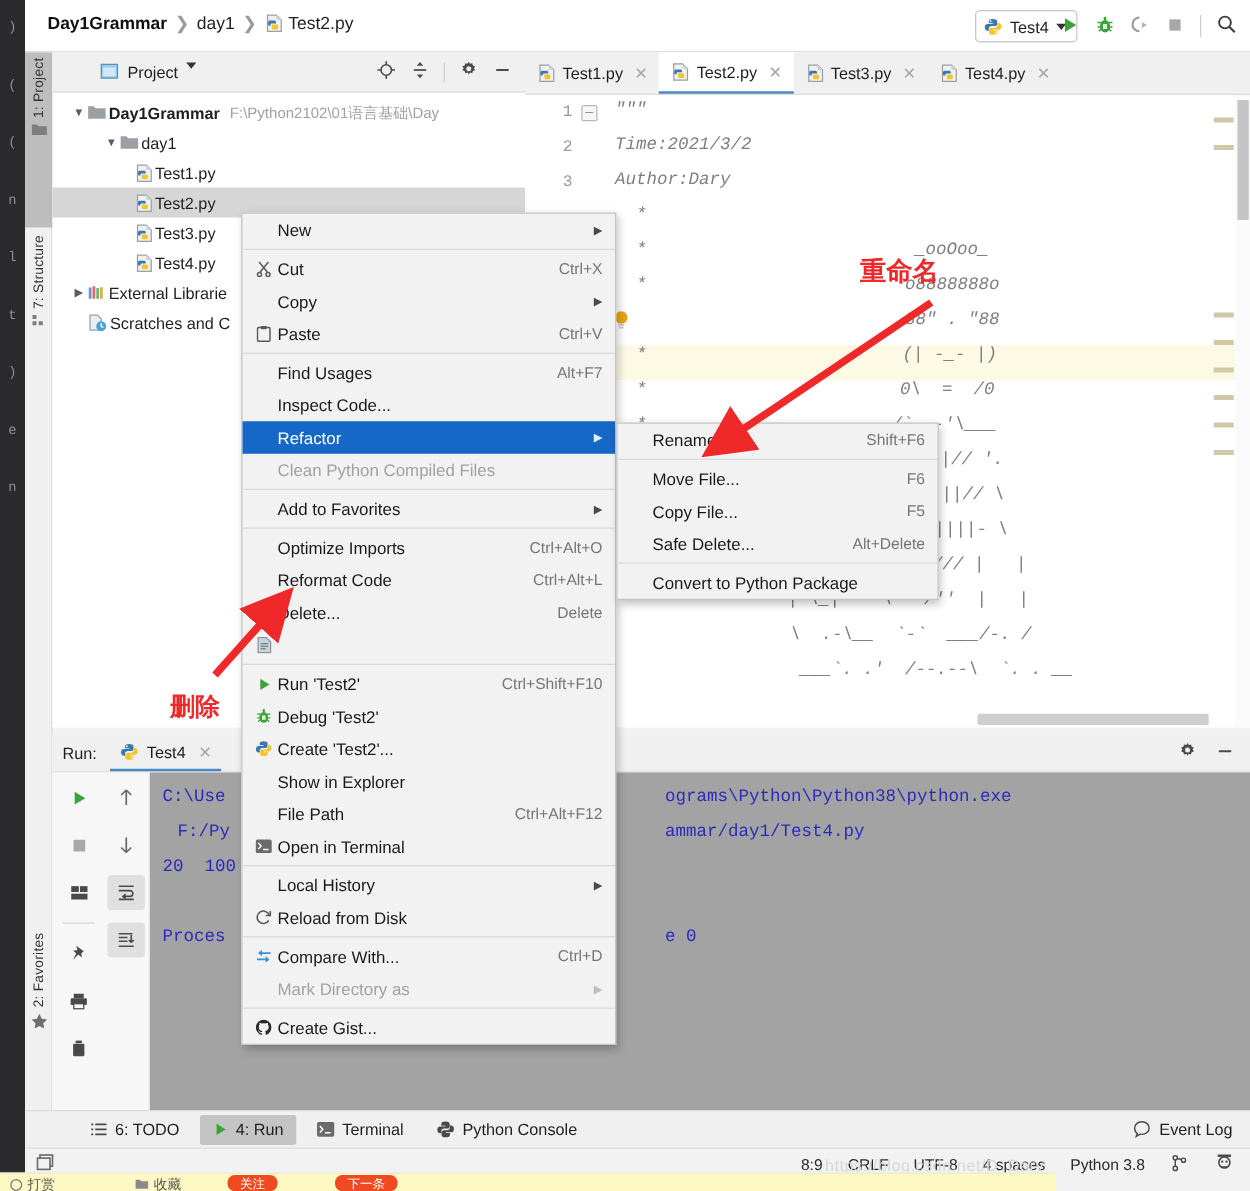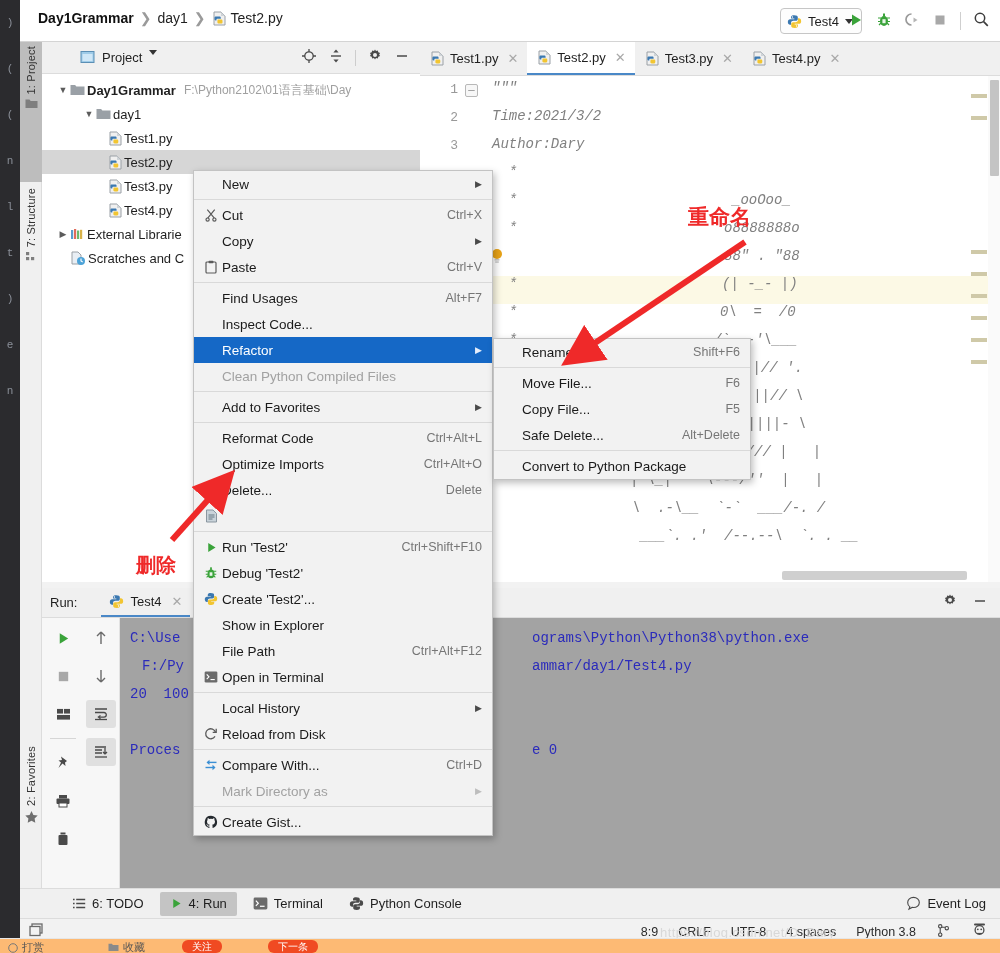--- a/index.html
+++ b/index.html
@@ -82,21 +82,21 @@
 
   .ed-scroll { position:absolute; right:0; top:34px; width:12px; height:506px; background:#fafafa; }
   .ed-thumb { position:absolute; right:1px; width:9px; background:#c4c4c4; border-radius:1px; }
   .mark { position:absolute; right:13px; width:16px; height:4px; background:#cfc9a8; }
 
   .hscroll { position:absolute; left:300px; bottom:2px; width:185px; height:9px; background:#cfcfcf; border-radius:2px; }
 
   
   .run-panel { position:absolute; left:42px; top:588px; width:958px; height:300px; background:#ffffff; }
   .run-head { position:absolute; left:0; top:0; width:958px; height:30px; background:#f0f0f0; border-bottom:1px solid #dcdcdc; display:flex; align-items:center; padding:0 8px; }
-  .run-head .lab { font-size:13px; margin-right:24px; }
+  .run-head .lab { font-size:13px; margin-right:11px; }
   .run-tab { display:flex; align-items:center; gap:6px; font-size:13px; height:29px; padding:0 8px; border-bottom:2px solid #4a88c7; }
   .run-tab .x { color:#a8a8a8; margin-left:4px; }
   .run-head-right { margin-left:auto; display:flex; align-items:center; gap:14px; padding-right:4px; }
 
   .run-gutter { position:absolute; left:0; top:30px; width:78px; height:270px; background:#f7f7f7; border-right:1px solid #e2e2e2; }
   .rg-col { position:absolute; top:6px; width:38px; display:flex; flex-direction:column; align-items:center; gap:10px; }
   .rg-col.a { left:2px; }
   .rg-col.b { left:40px; }
   .rg-btn { width:30px; height:28px; display:flex; align-items:center; justify-content:center; }
   .rg-btn.boxed { background:#e0e0e0; border-radius:3px; }
@@ -114,21 +114,21 @@
   .bottombar .right { margin-left:auto; display:flex; align-items:center; gap:6px; padding-right:14px; font-size:13px; }
 
   
   .statusbar { position:absolute; left:20px; top:918px; width:980px; height:26px; background:#f2f2f2; border-top:1px solid #dcdcdc;
       display:flex; align-items:center; }
   .status-left { display:flex; align-items:center; padding-left:8px; }
   .status-right { margin-left:auto; display:flex; align-items:center; gap:20px; padding-right:12px; font-size:12.5px; color:#2b2b2b; }
   .wm { position:absolute; left:660px; top:925px; font-size:13px; color:#d8d8d8; letter-spacing:0.4px; }
 
   
-  .taskpeek { position:absolute; left:0; top:938px; width:1000px; height:15px; background:#fdba74; border-top:1px solid #e6e6e6; overflow:hidden; }
+  .taskpeek { position:absolute; left:0; top:938px; width:845px; height:15px; background:#fef9c3; border-top:1px solid #e6e6e6; overflow:hidden; }
   .tp-item { position:absolute; top:1px; font-size:11px; color:#555; display:flex; align-items:center; gap:4px; }
   .tp-pill { position:absolute; top:1px; height:13px; border-radius:6px; background:#f04a22; color:#fff; font-size:10px;
       display:flex; align-items:center; justify-content:center; padding:0 10px; }
 
   
   .ctxmenu { position:absolute; background:#f2f2f2; border:1px solid #c3c3c3; box-shadow:2px 3px 7px rgba(0,0,0,.26); z-index:40; }
   .ctx-main { left:193px; top:170px; width:300px; }
   .mi { height:26px; display:flex; align-items:center; font-size:13.5px; color:#1a1a1a; padding:0 10px 0 6px; white-space:nowrap; }
   .mi .ic { width:22px; display:flex; align-items:center; justify-content:center; flex:0 0 22px; }
   .mi .lb { flex:1; }
@@ -715,27 +715,27 @@
     </div>
     <div class="msep"></div>
     <div class="mi">
       <span class="ic"></span>
       <span class="lb">Add to Favorites</span>
       <span class="arw">▶</span>
     </div>
     <div class="msep"></div>
     <div class="mi">
       <span class="ic"></span>
+      <span class="lb">Optimize Imports</span>
+      <span class="sc">Ctrl+Alt+O</span>
+    </div>
+    <div class="mi">
+      <span class="ic"></span>
       <span class="lb">Reformat Code</span>
       <span class="sc">Ctrl+Alt+L</span>
-    </div>
-    <div class="mi">
-      <span class="ic"></span>
-      <span class="lb">Optimize Imports</span>
-      <span class="sc">Ctrl+Alt+O</span>
     </div>
     <div class="mi">
       <span class="ic"></span>
       <span class="lb">Delete...</span>
       <span class="sc">Delete</span>
     </div>
     <div class="mi">
       <span class="ic">
         <svg width="13" height="14" viewBox="0 0 13 14">
           <path d="M1.5 1h6.5l3.5 3.5V13h-10z" fill="#c9d3da" stroke="#8a96a0"></path>

